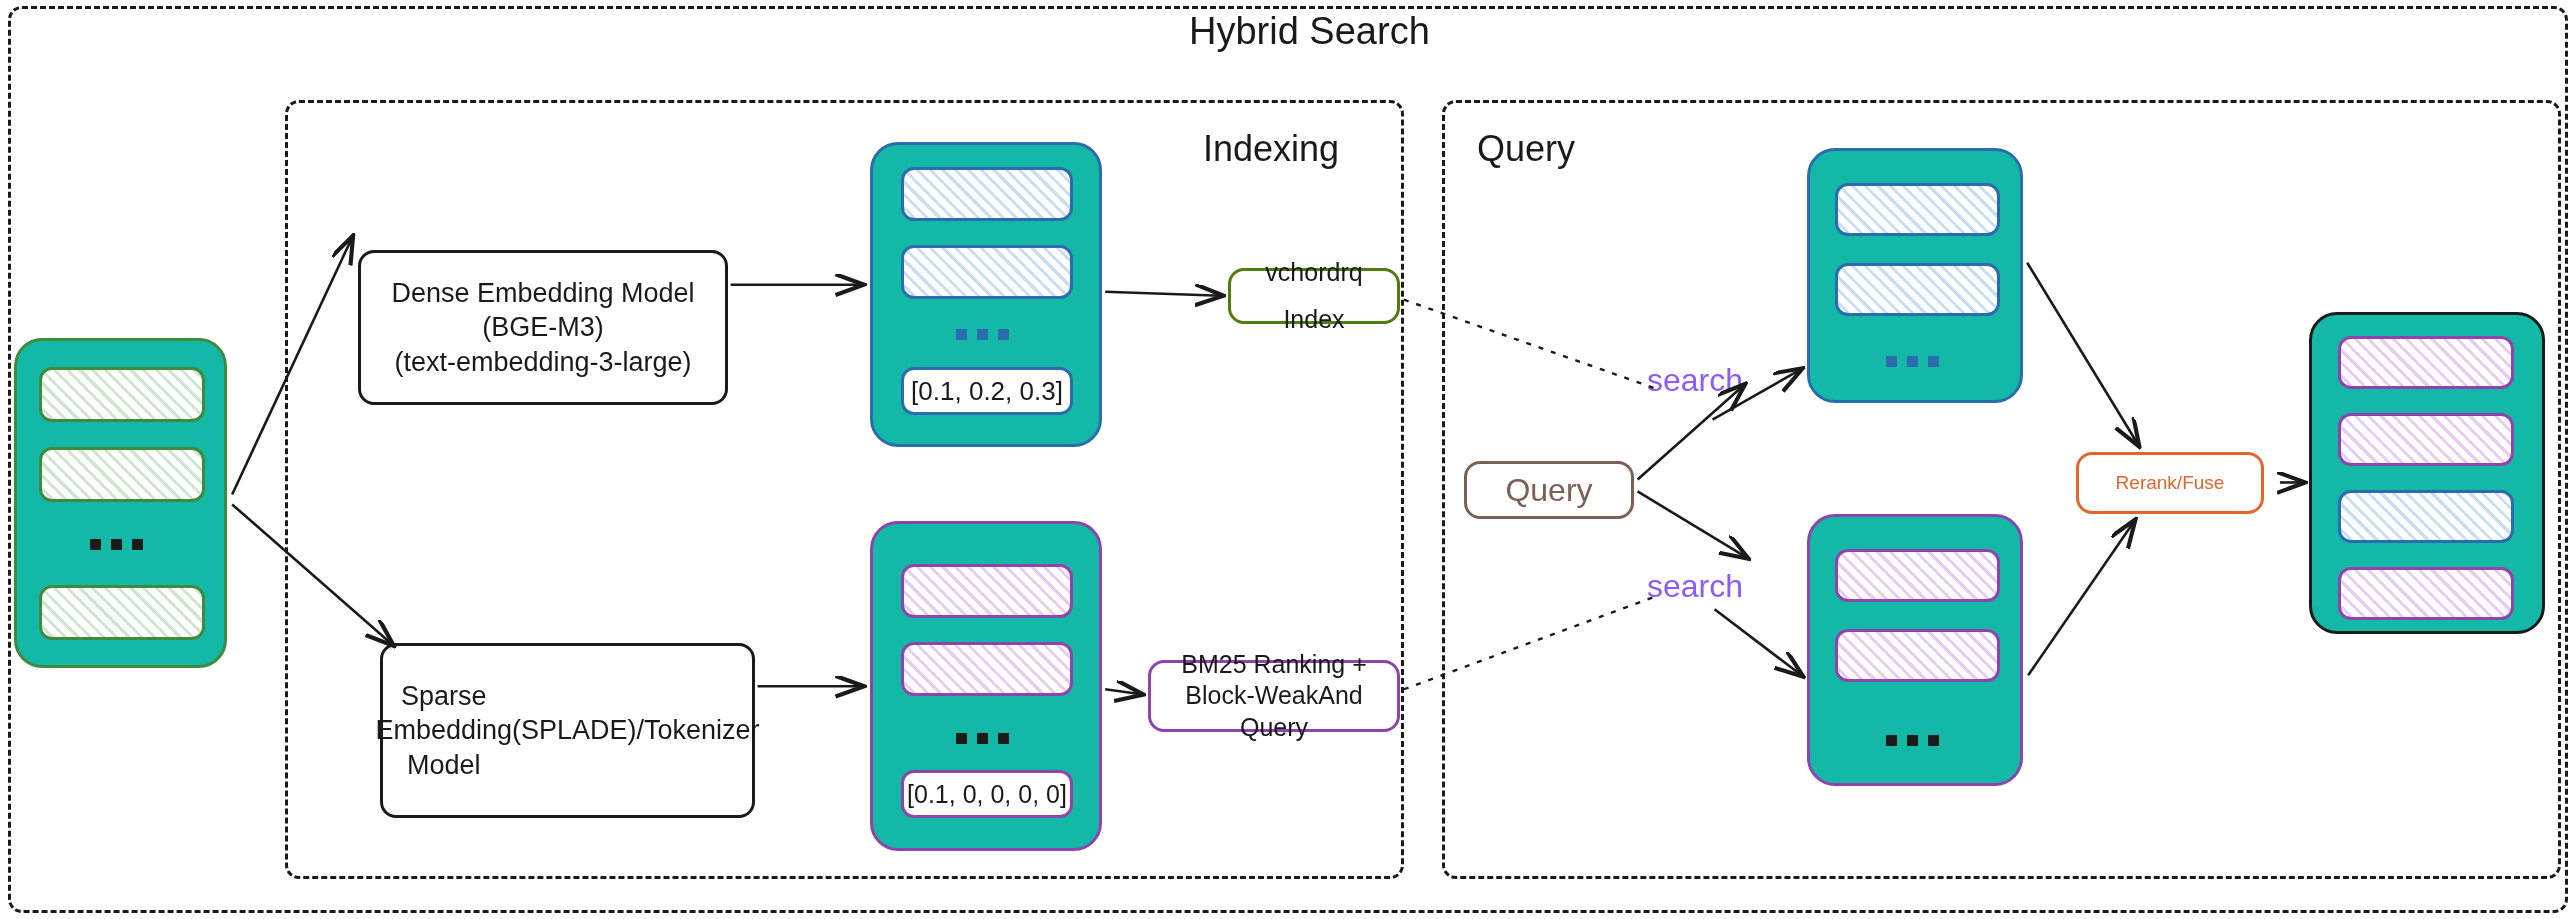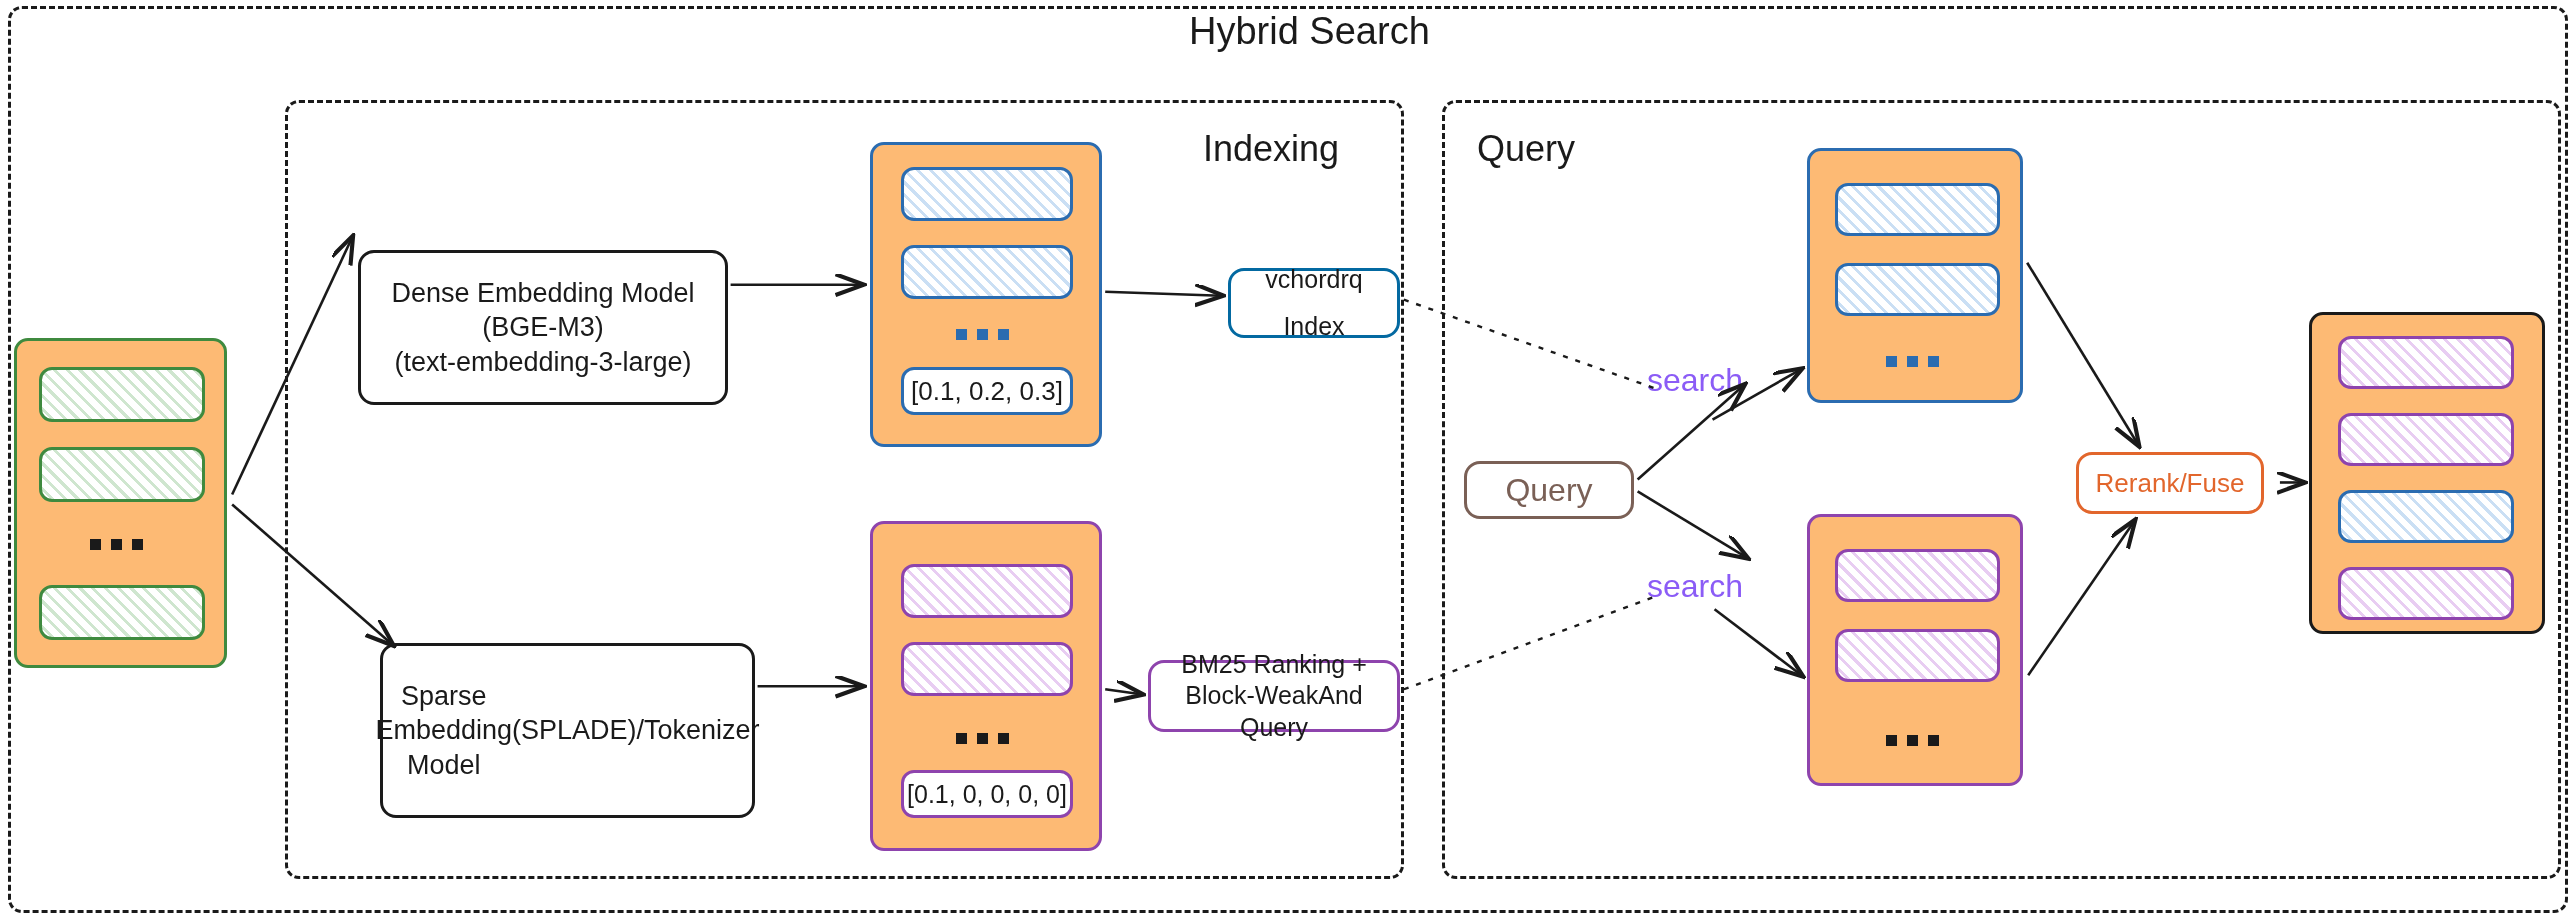--- a/index.html
+++ b/index.html
@@ -13,21 +13,21 @@
   .group-label{position:absolute;font-size:36px;color:#1a1a1a;white-space:nowrap;}
   .title-label{position:absolute;font-size:38px;color:#1a1a1a;white-space:nowrap;}
 
   
   .node{position:absolute;box-sizing:border-box;border-radius:16px;background:#ffffff;
         display:flex;align-items:center;justify-content:center;text-align:center;
         font-size:27px;line-height:1.26;color:#1a1a1a;}
   .node.thick{border:3px solid #1a1a1a;margin-top:43px;}
 
   
-  .listbox{position:absolute;box-sizing:border-box;border-radius:14px;background:#fdba74;}
+  .listbox{position:absolute;box-sizing:border-box;border-radius:28px;background:#14b8a6;}
 
   .item{position:absolute;box-sizing:border-box;border-radius:13px;}
 
   .dots{position:absolute;display:flex;gap:10px;align-items:center;}
   .dots i{display:block;width:11px;height:11px;}
 
   .valbox{position:absolute;box-sizing:border-box;border-radius:13px;background:#fff;
           display:flex;align-items:center;justify-content:center;
           font-size:26px;color:#1a1a1a;white-space:nowrap;}
 
@@ -95,21 +95,21 @@
     <div class="item" style="left:28px;top:118px;width:172px;height:54px;border:3px solid #8e44ad;
                 background:repeating-linear-gradient(45deg,#ffffff 0 6px,#e8cdf2 6px 9px);"></div>
     <div class="dots" style="left:83px;top:209px;">
       <i style="background:#1a1a1a;"></i>
         <i style="background:#1a1a1a;"></i>
         <i style="background:#1a1a1a;"></i>
     </div>
     <div class="valbox" style="left:28px;top:246px;width:172px;height:48px;border:3px solid #8e44ad;font-size:25px;">[0.1, 0, 0, 0, 0]</div>
   </div>
 
-  <div class="node" style="left:1228px;top:268px;width:172px;height:70px;border:3px solid #0369a1;flex-direction:column;font-size:25px;gap:16px;">
+  <div class="node" style="left:1228px;top:268px;width:172px;height:56px;border:3px solid #4d7c0f;flex-direction:column;font-size:25px;gap:16px;">
     <span>vchordrq</span>
     <span>Index</span>
   </div>
 
   <div class="node" style="left:1148px;top:660px;width:252px;height:72px;border:3px solid #8e44ad;flex-direction:column;font-size:25px;">
     <span>BM25 Ranking +</span>
     <span>Block-WeakAnd Query</span>
   </div>
 
   <div class="node" style="left:1464px;top:461px;width:170px;height:58px;border:3px solid #7a6056;color:#7a6056;font-size:32px;">
@@ -136,21 +136,21 @@
                 background:repeating-linear-gradient(45deg,#ffffff 0 6px,#e8cdf2 6px 9px);"></div>
     <div class="item" style="left:25px;top:112px;width:165px;height:53px;border:3px solid #8e44ad;
                 background:repeating-linear-gradient(45deg,#ffffff 0 6px,#e8cdf2 6px 9px);"></div>
     <div class="dots" style="left:76px;top:218px;">
       <i style="background:#1a1a1a;"></i>
         <i style="background:#1a1a1a;"></i>
         <i style="background:#1a1a1a;"></i>
     </div>
   </div>
 
-  <div class="node" style="left:2076px;top:452px;width:188px;height:62px;border:3px solid #e2662c;color:#e2662c;font-size:26px;">
+  <div class="node" style="left:2076px;top:452px;width:188px;height:62px;border:3px solid #e2662c;color:#e2662c;font-size:19px;">
     <span>Rerank/Fuse</span>
   </div>
 
   <div class="listbox" style="left:2309px;top:312px;width:236px;height:322px;border:3px solid #1a1a1a;">
     <div class="item" style="left:26px;top:21px;width:176px;height:53px;border:3px solid #8e44ad;
                 background:repeating-linear-gradient(45deg,#ffffff 0 6px,#e8cdf2 6px 9px);"></div>
     <div class="item" style="left:26px;top:98px;width:176px;height:53px;border:3px solid #8e44ad;
                 background:repeating-linear-gradient(45deg,#ffffff 0 6px,#e8cdf2 6px 9px);"></div>
     <div class="item" style="left:26px;top:175px;width:176px;height:53px;border:3px solid #2b6cb0;
                 background:repeating-linear-gradient(45deg,#ffffff 0 6px,#cadff4 6px 9px);"></div>

